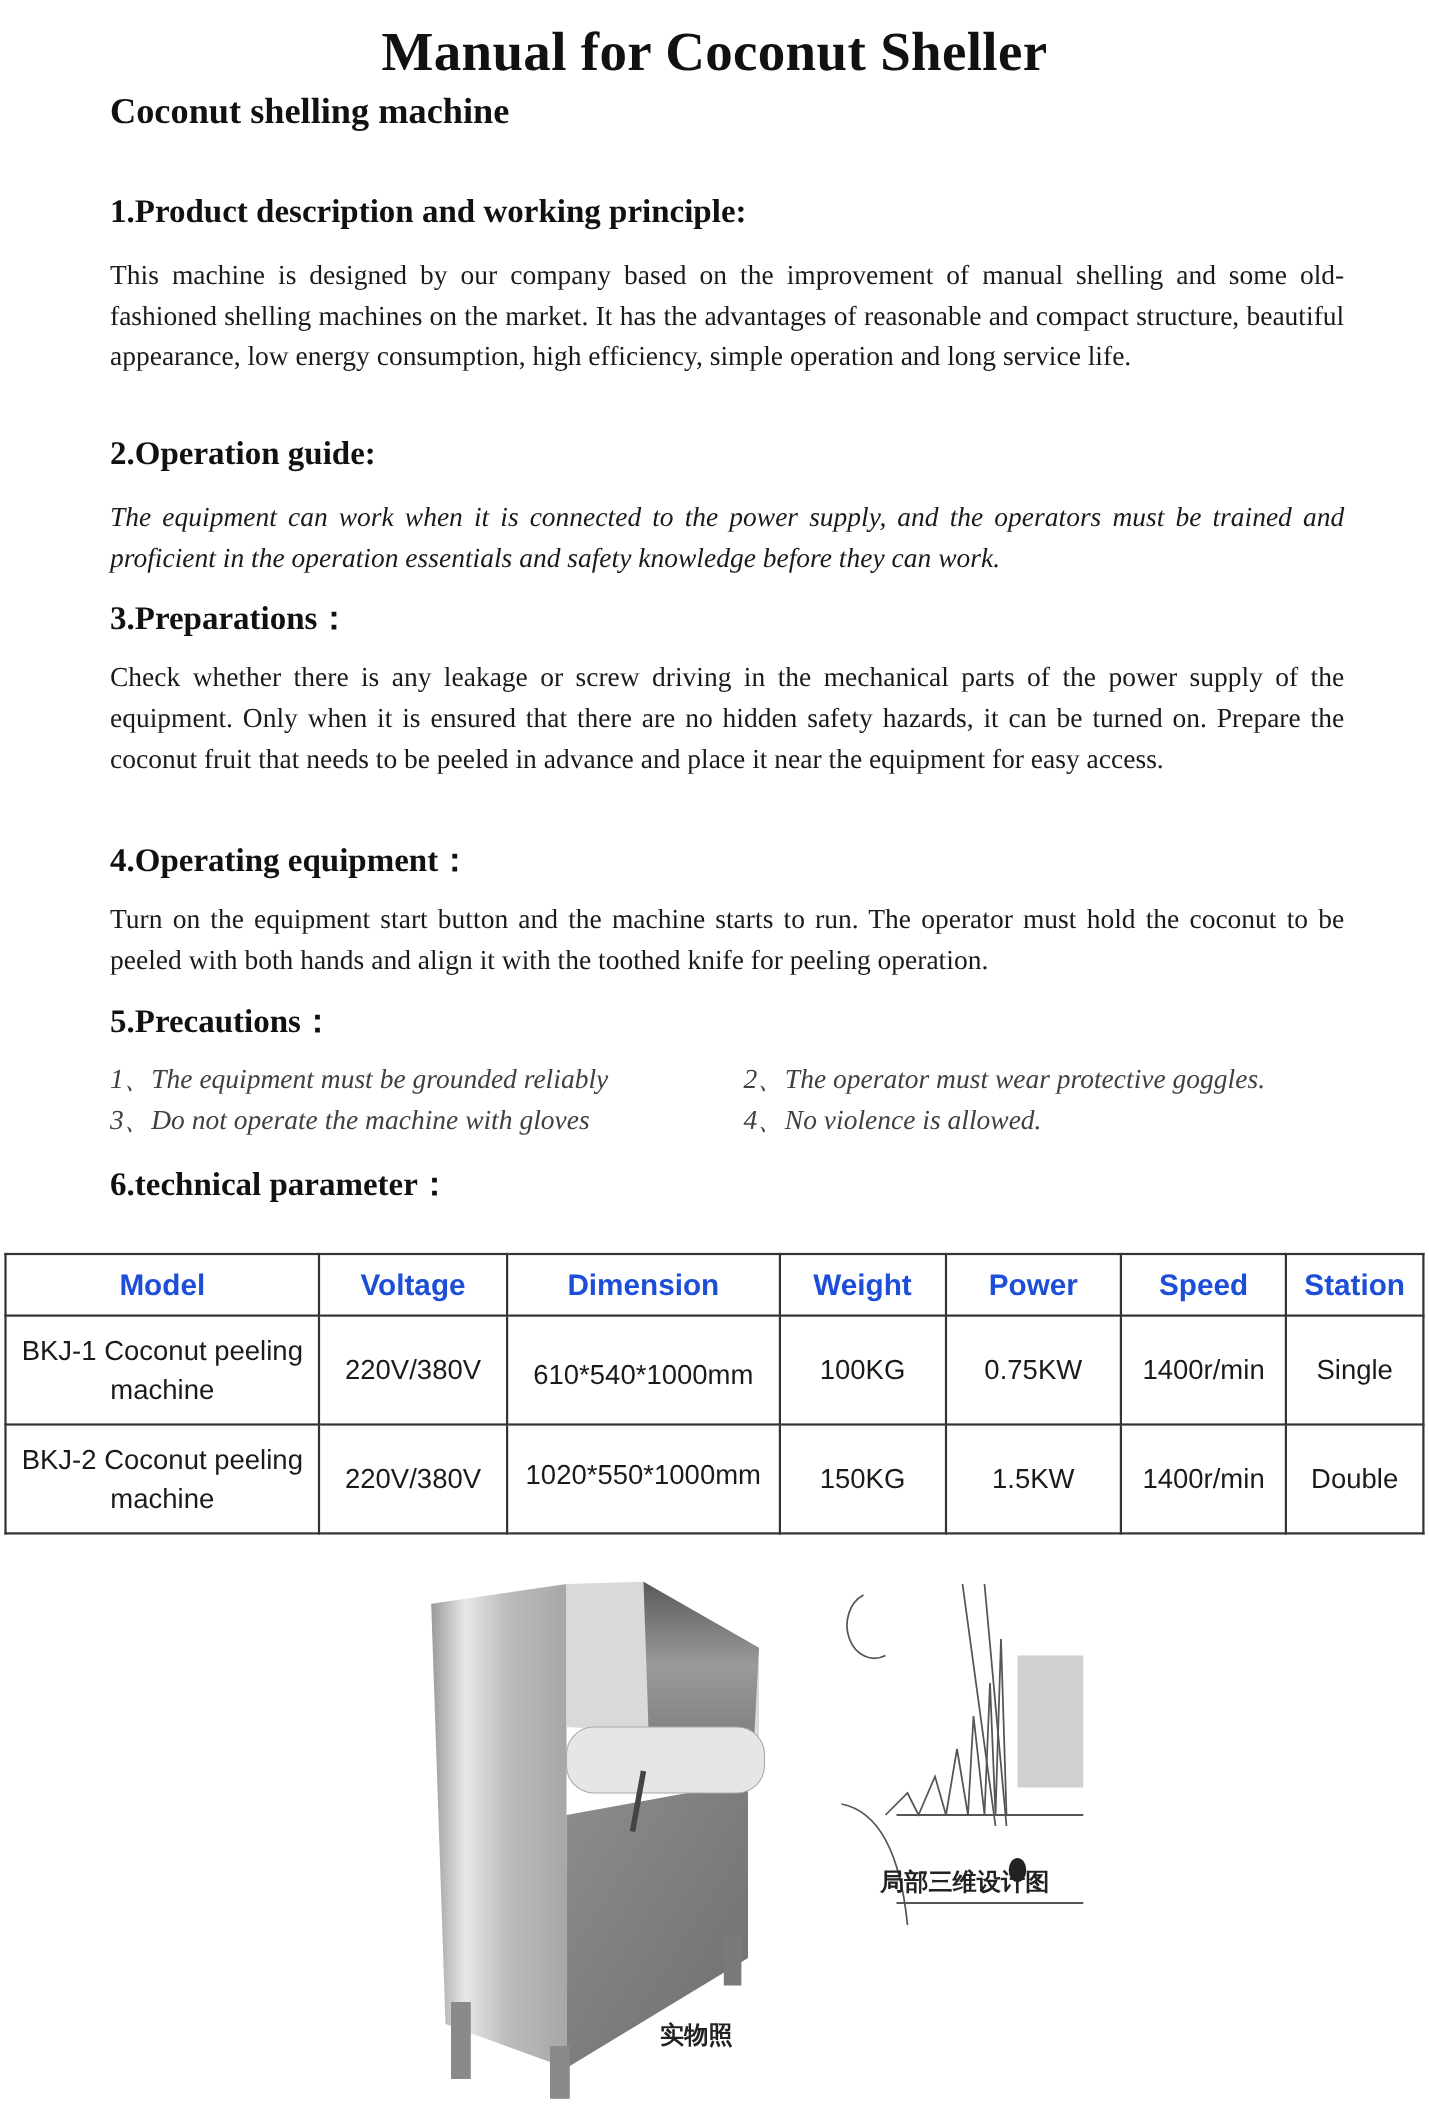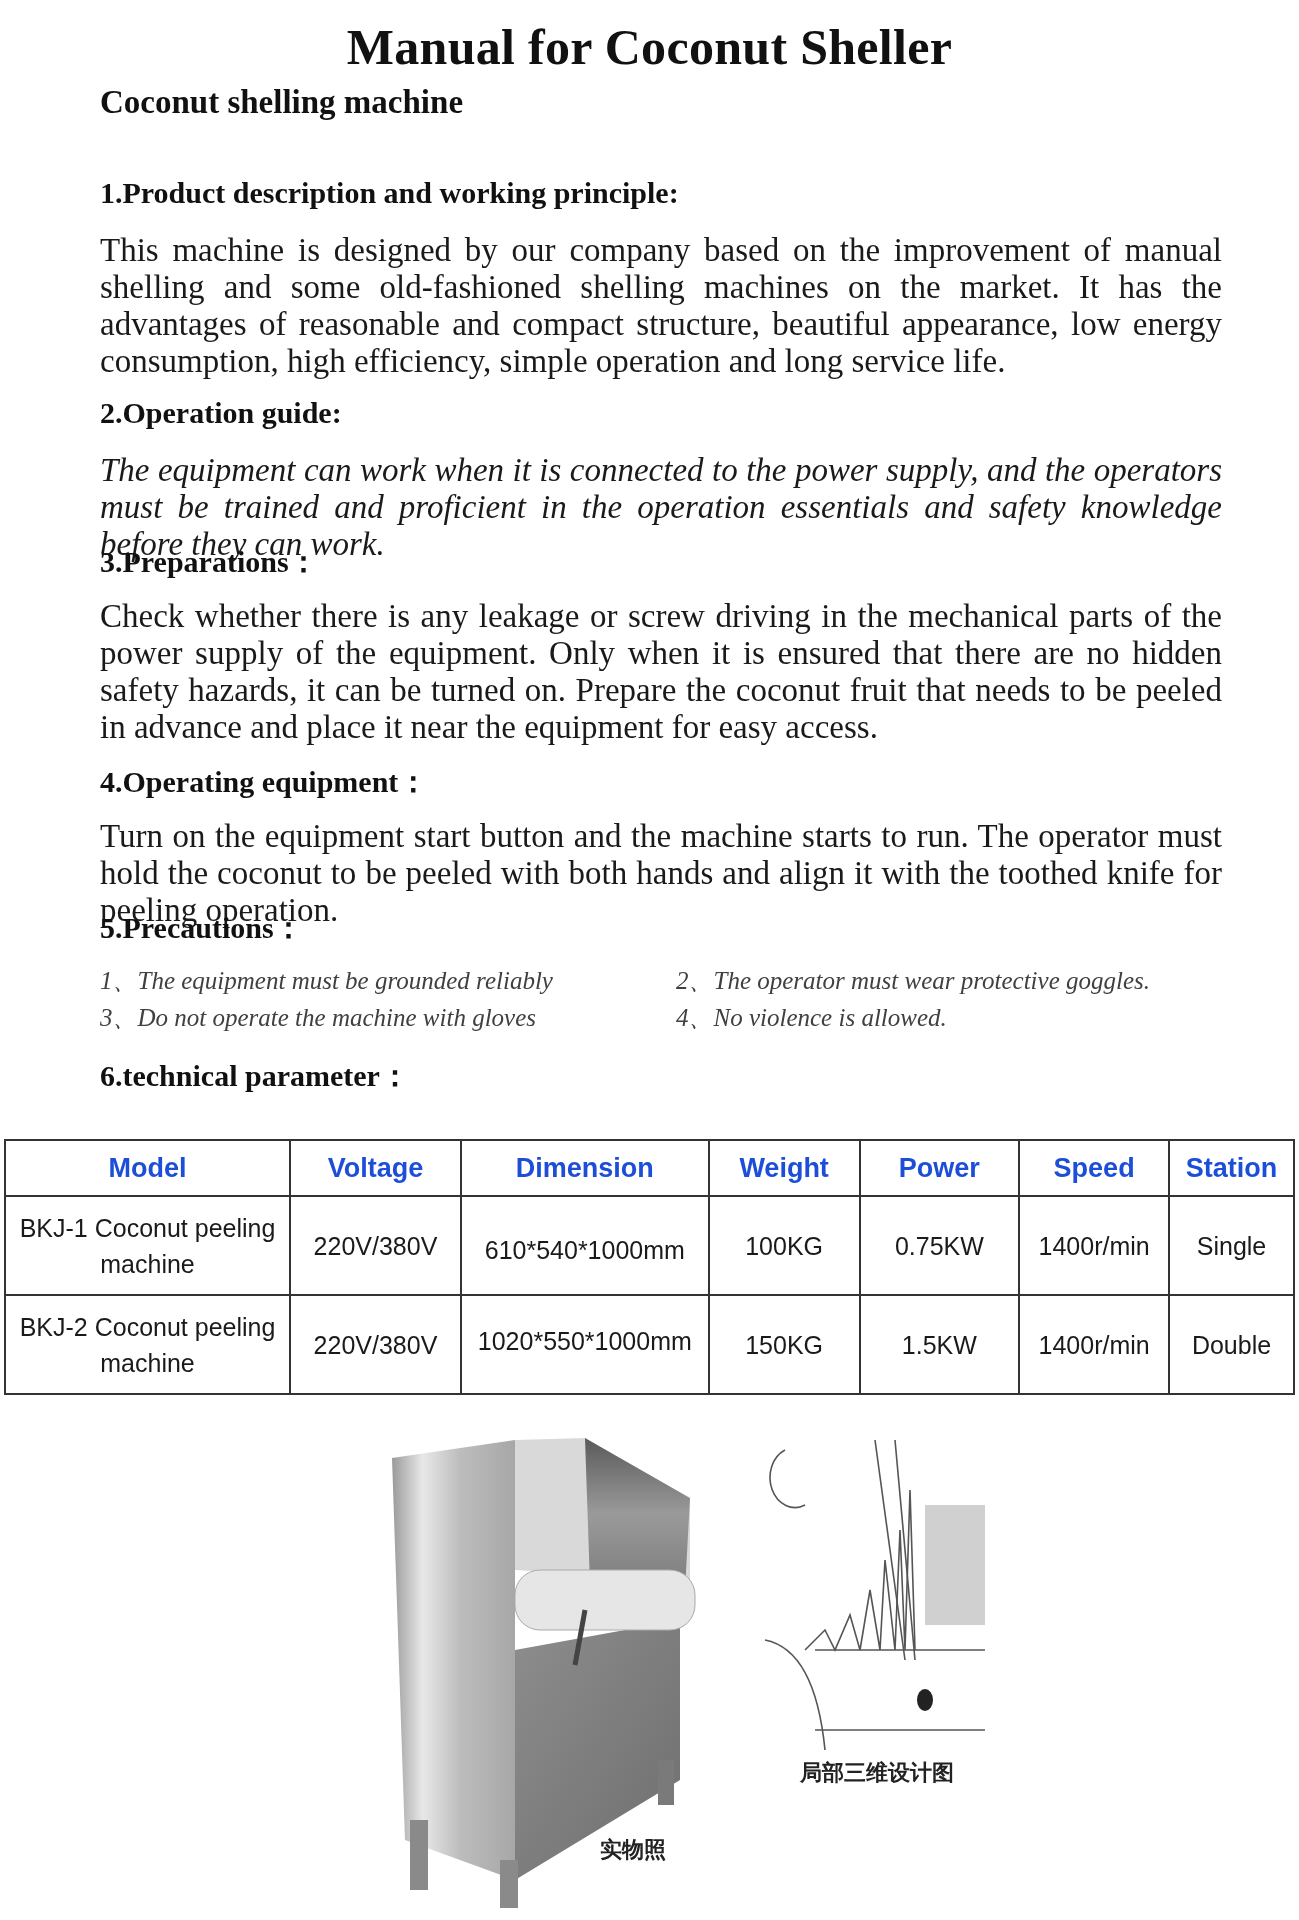--- a/index.html
+++ b/index.html
@@ -1,20 +1,20 @@
 <!DOCTYPE html>
 <html><head>
 <meta charset="utf-8">
 <style>
   html,body{margin:0;padding:0;background:#ffffff;}
   body{width:1299px;height:1920px;position:relative;overflow:hidden;color:#111;font-family:"Liberation Serif","DejaVu Serif",serif;}
   .title{position:absolute;left:0;width:1299px;top:18px;text-align:center;font-weight:bold;font-size:50px;letter-spacing:0.3px;}
   .h2{position:absolute;left:100px;font-weight:bold;font-size:33px;}
   .h3{position:absolute;left:100px;font-weight:bold;font-size:30px;}
-  .para{position:absolute;left:100px;width:1122px;font-size:33px;line-height:37px;text-align:justify;text-align-last:left;color:#1a1a1a;}
+  .para{position:absolute;left:100px;width:1122px;font-size:25px;line-height:37px;text-align:justify;text-align-last:left;color:#1a1a1a;}
   .prec{position:absolute;font-size:25px;color:#404040;white-space:nowrap;font-style:italic;}
   table.spec{position:absolute;left:4px;top:1139px;width:1291px;border-collapse:collapse;font-family:"Liberation Sans","DejaVu Sans",sans-serif;}
   table.spec th,table.spec td{border:2px solid #333;text-align:center;vertical-align:middle;padding:0 6px;}
   table.spec th{height:54px;font-size:27px;font-weight:bold;color:#1d4ed8;}
   table.spec td{height:89px;font-size:25px;color:#1a1a1a;line-height:36px;}
   .photo{position:absolute;left:380px;top:1420px;width:340px;height:490px;}
   .drawing{position:absolute;left:755px;top:1420px;width:230px;height:330px;}
   .cap{position:absolute;font-family:"DejaVu Sans",sans-serif;font-size:22px;color:#222;white-space:nowrap;font-weight:bold;}
 </style>
 </head>
@@ -127,13 +127,13 @@
   <g fill="none" stroke="#555" stroke-width="1.6">
     <path d="M30,30 a25,30 0 1,0 20,55"></path>
     <path d="M120,20 L150,240 M140,20 L160,240"></path>
     <path d="M10,220 Q60,230 70,330"></path>
     <path d="M60,230 L230,230 M60,310 L230,310"></path>
     <path d="M50,230 L70,210 L80,230 L95,195 L105,230 L115,170 L125,230 L130,140 L140,230 L145,110 L150,230 L155,70 L160,230"></path>
   </g>
   <rect x="170" y="85" width="60" height="120" fill="#d0d0d0"></rect>
   <ellipse cx="170" cy="280" rx="8" ry="11" fill="#222"></ellipse>
 </svg>
-<div class="cap" style="left:800px;top:1758px;">局部三维设计图</div>
+<div class="cap" style="left:800px;top:1696px;">局部三维设计图</div>
 
 </body></html>

